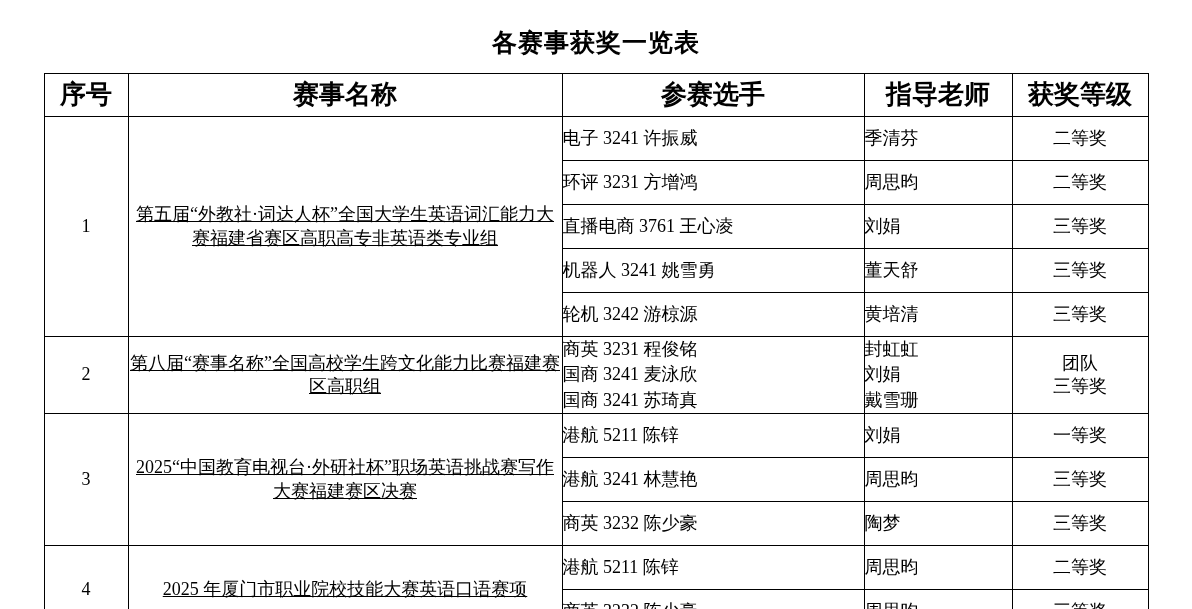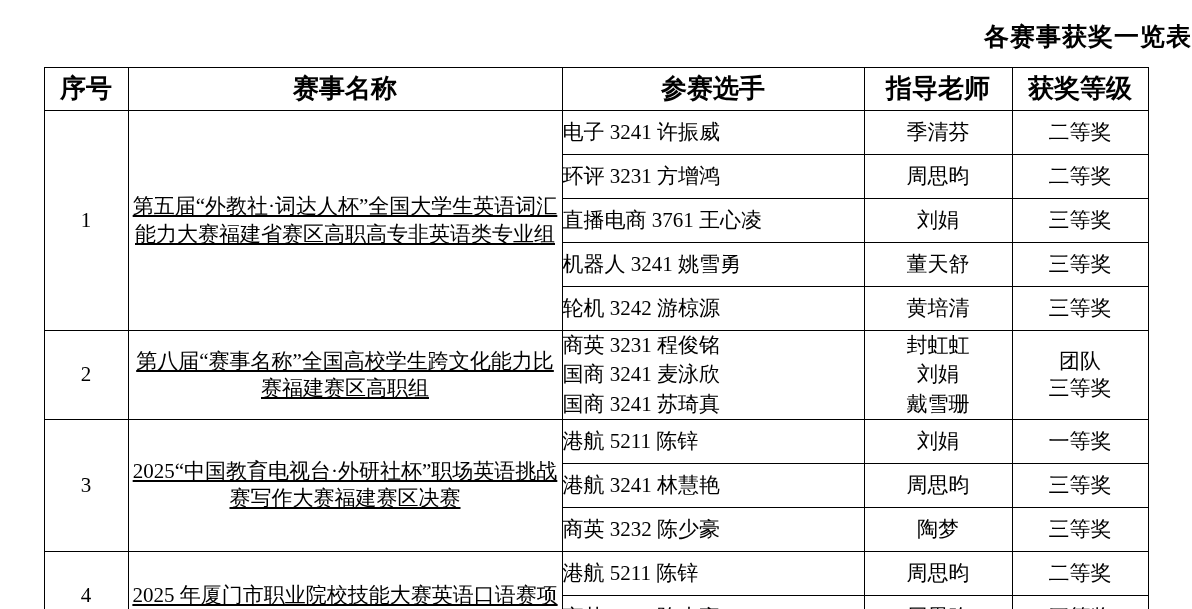--- a/index.html
+++ b/index.html
@@ -14,40 +14,40 @@
     color: #000000;
     overflow: hidden;
   }
   .page {
     position: relative;
     width: 1192px;
     height: 609px;
     box-sizing: border-box;
   }
   .doc-title {
-    text-align: right;
+    text-align: center;
     font-size: 25px;
     font-weight: bold;
     letter-spacing: 1px;
-    padding-top: 20px;
+    padding-top: 26px;
     padding-bottom: 14px;
   }
   table.award-table {
     border-collapse: collapse;
     margin: 0 auto;
     width: 1104px;
     table-layout: fixed;
     background: #fff;
   }
   table.award-table td,
   table.award-table th {
     border: 1px solid #000000;
     padding: 0;
     vertical-align: middle;
-    font-size: 21px;
+    font-size: 18px;
     line-height: 1.30;
   }
   table.award-table thead th {
     text-align: center;
     font-weight: bold;
     height: 42px;
     font-size: 26px;
   }
   
   col.c-index { width: 84px; }
@@ -65,21 +65,21 @@
     text-align: center;
     text-decoration: underline;
   }
   td.player-cell {
     padding: 6px 10px 6px 12px;
     text-align: left;
     height: 43px;
   }
   td.teacher-cell {
     padding: 6px 10px 6px 12px;
-    text-align: center;
+    text-align: left;
     height: 43px;
   }
   td.level-cell {
     text-align: center;
     height: 43px;
   }
   .multi-line > div {
     padding: 1px 0;
   }
   td.level-team {

